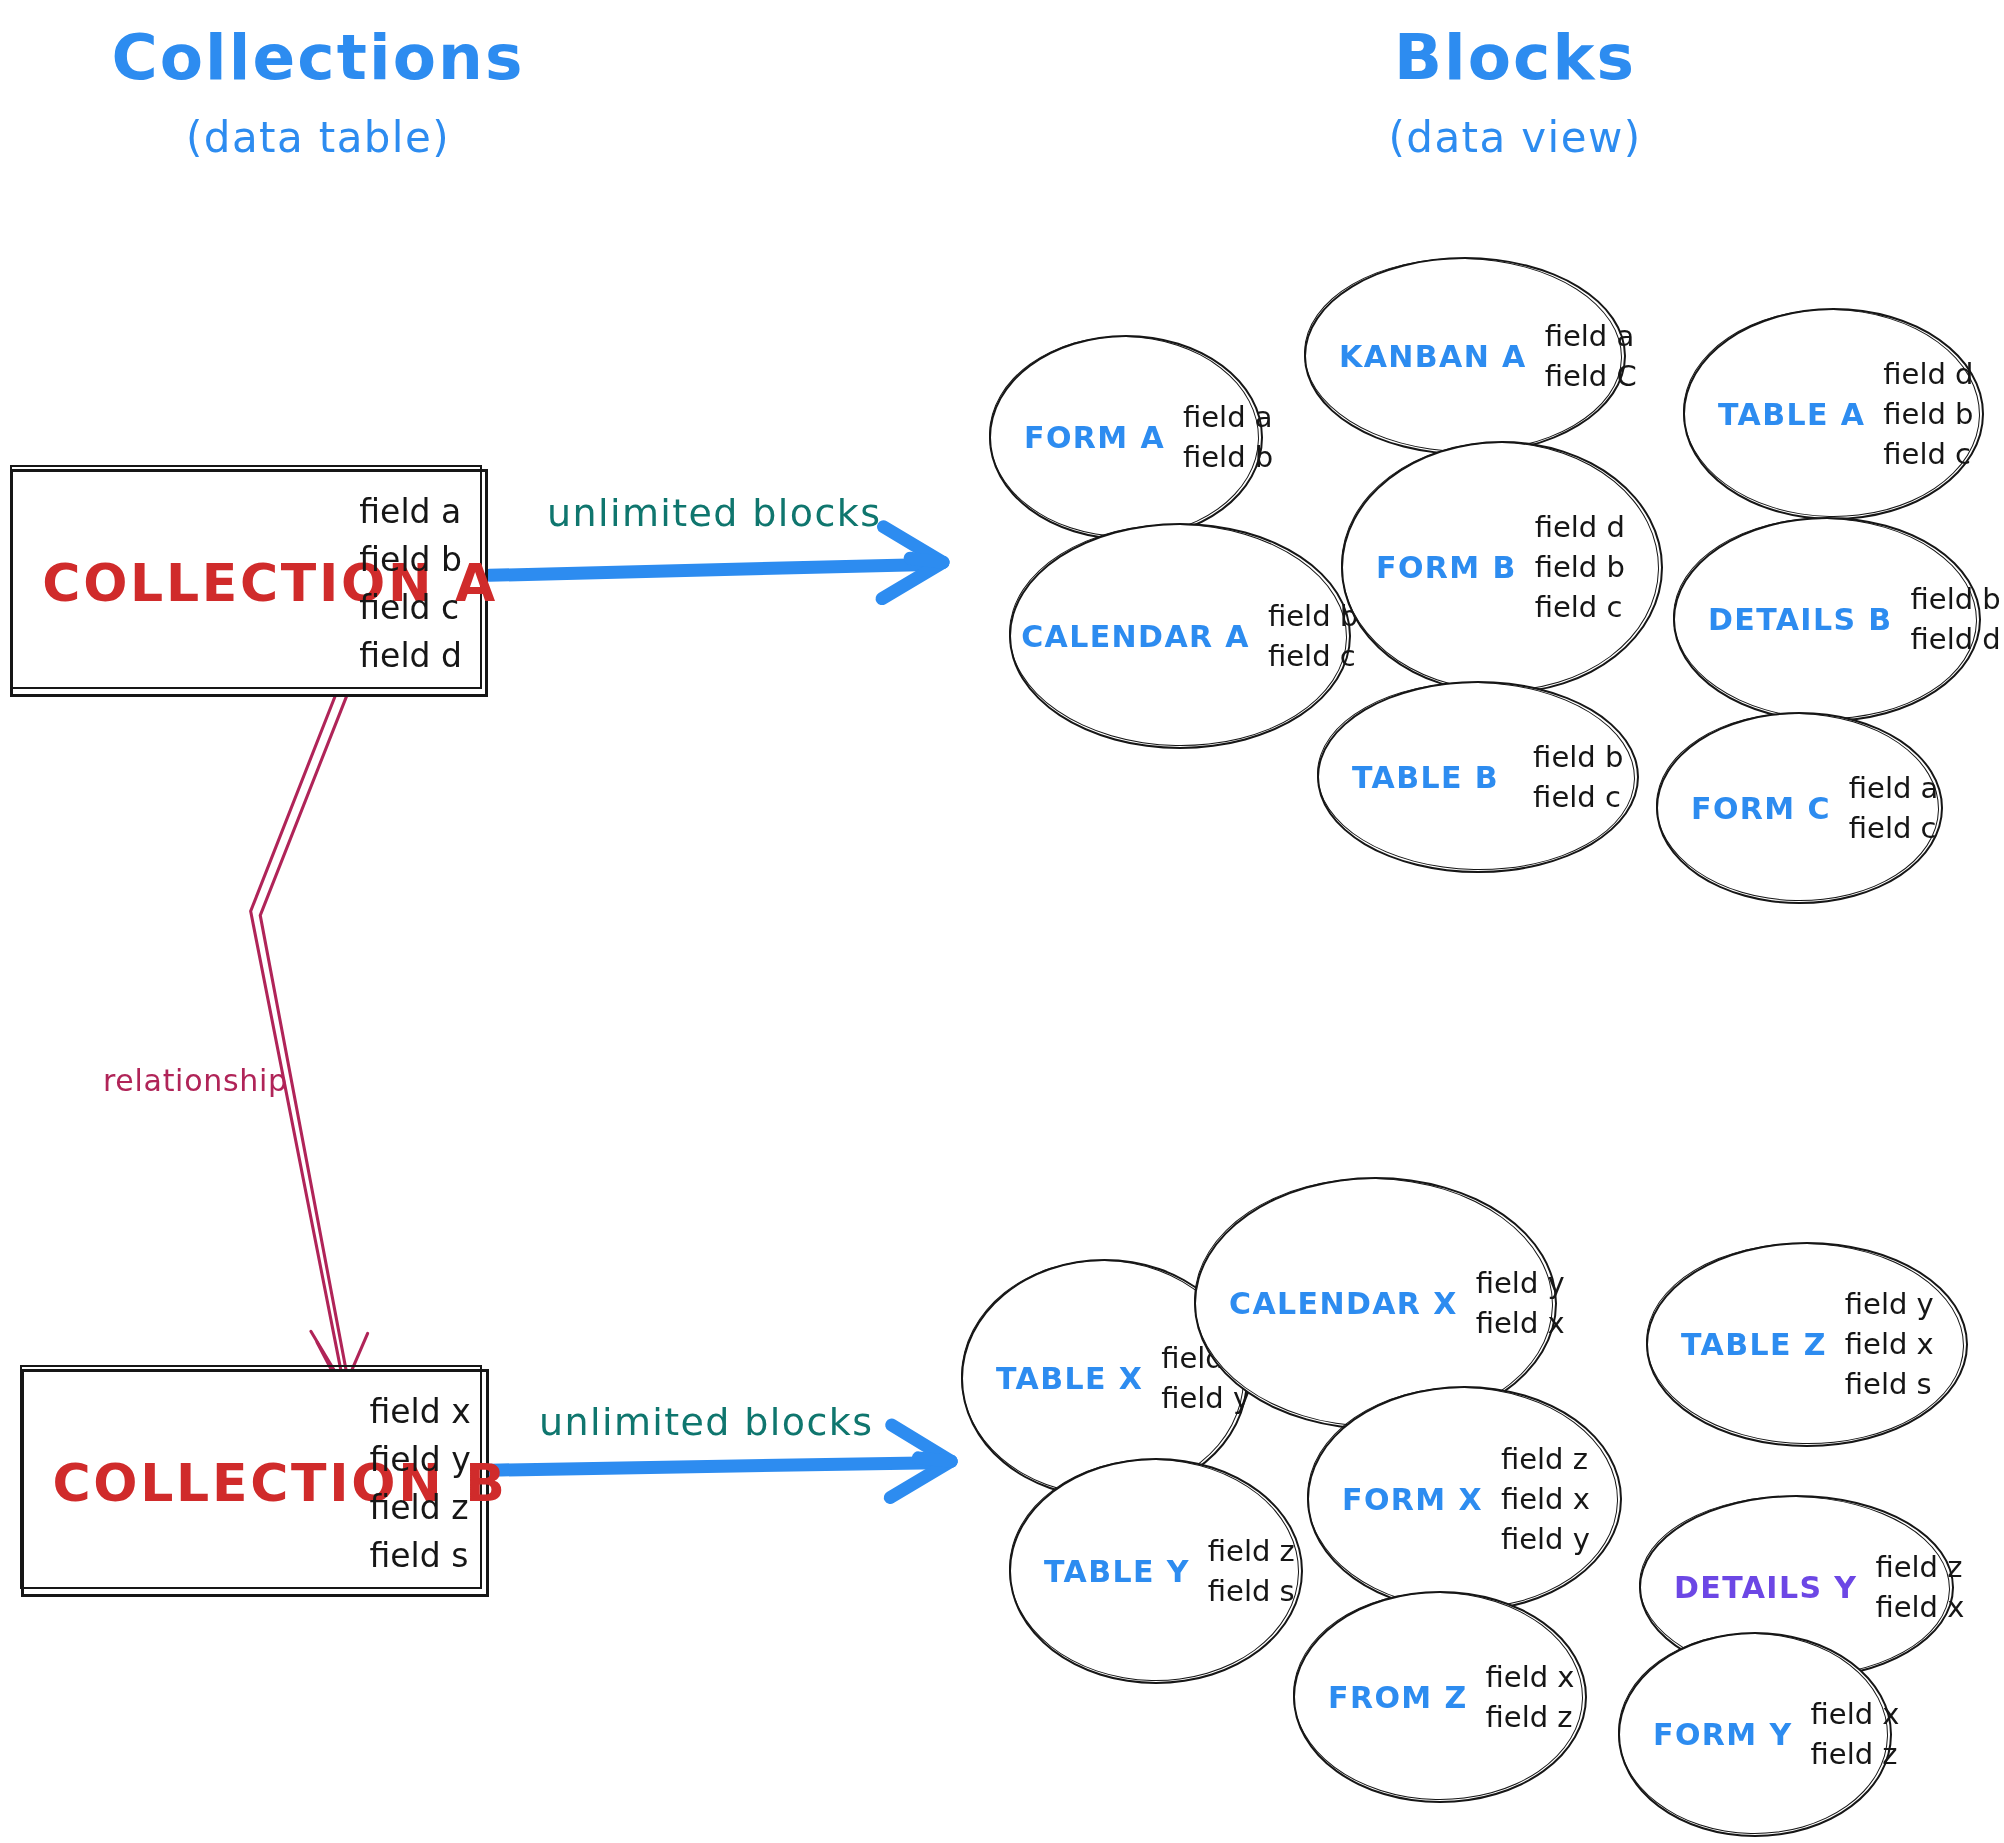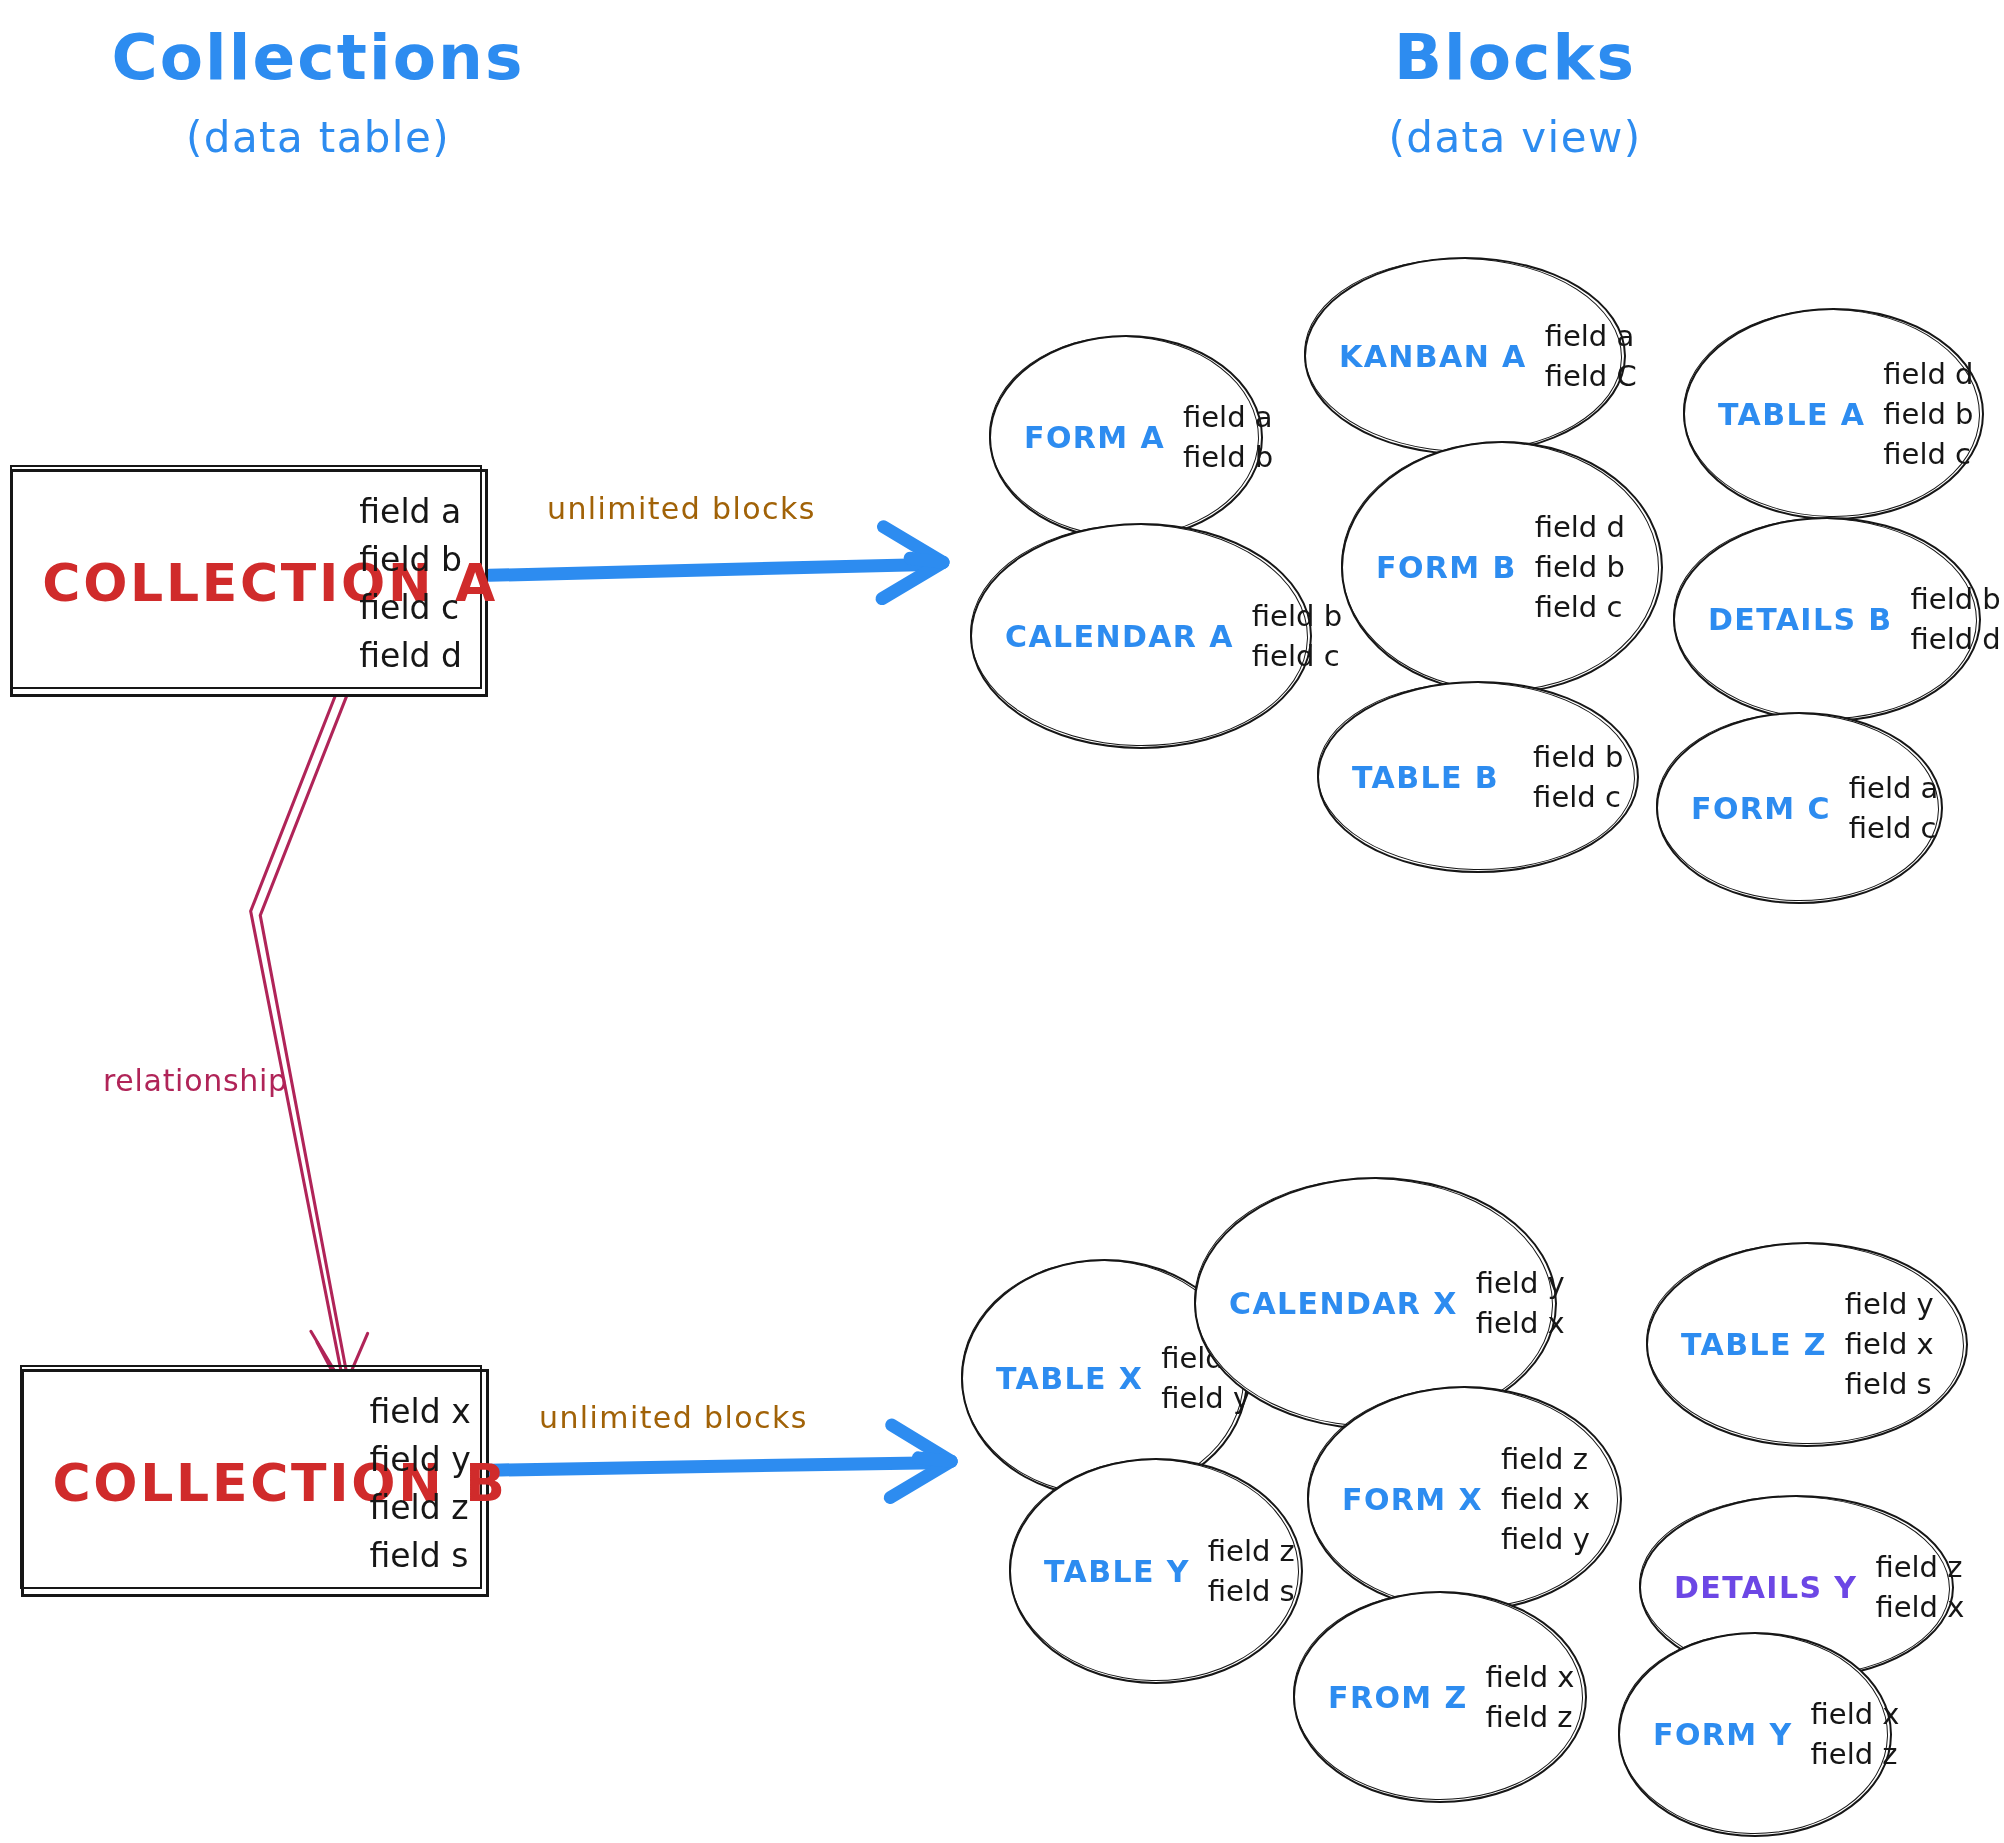--- a/index.html
+++ b/index.html
@@ -29,21 +29,21 @@
   .block::before{content:"";position:absolute;inset:-1.4px 2.1px 1.4px -2.1px;border:1.4px solid #161616;
       border-radius:50%;transform:rotate(1.2deg);pointer-events:none;}
   .blabel{font-size:30px;font-weight:600;color:#2D8CF0;letter-spacing:1.4px;
       white-space:nowrap;flex:0 0 auto;}
   .blabel.label-purple{color:#6C47E5;}
   .bfields{display:flex;flex-direction:column;gap:11px;}
   .bfields span{font-size:29px;line-height:1;white-space:nowrap;}
   .bfields span:empty{display:none;}
 
   
-  .arrow-label{position:absolute;font-size:30px;font-weight:500;color:#a16207;
+  .arrow-label{position:absolute;font-size:38px;font-weight:500;color:#0f766e;
       letter-spacing:1.4px;white-space:nowrap;text-align:right;}
   .rel-label{position:absolute;font-size:30px;color:#B02458;white-space:nowrap;letter-spacing:0.7px;}
 
   svg.arrows{position:absolute;inset:0;pointer-events:none;}
 </style>
 </head>
 <body>
 
 <div class="page">
 
@@ -125,21 +125,21 @@
 
   <div class="block" style="left:1683px;top:308px;width:301px;height:212px;">
     <span class="blabel">TABLE A</span>
     <span class="bfields">
       <span>field d</span>
       <span>field b</span>
       <span>field c</span>
     </span>
   </div>
 
-  <div class="block" style="left:970px;top:523px;width:342px;height:226px;">
+  <div class="block" style="left:1009px;top:523px;width:342px;height:226px;justify-content:center;">
     <span class="blabel">CALENDAR A</span>
     <span class="bfields">
       <span>field b</span>
       <span>field c</span>
 
     </span>
   </div>
 
   <div class="block" style="left:1341px;top:441px;width:322px;height:253px;">
     <span class="blabel">FORM B</span>

